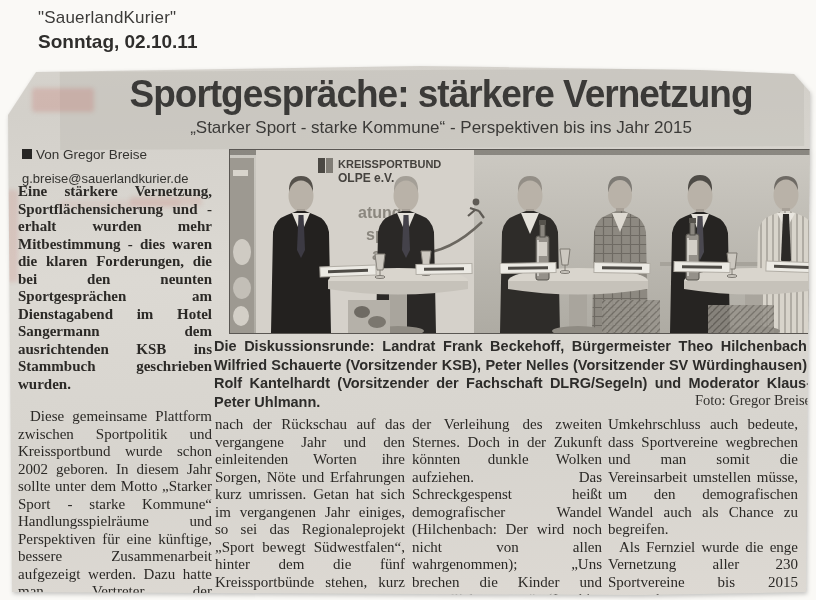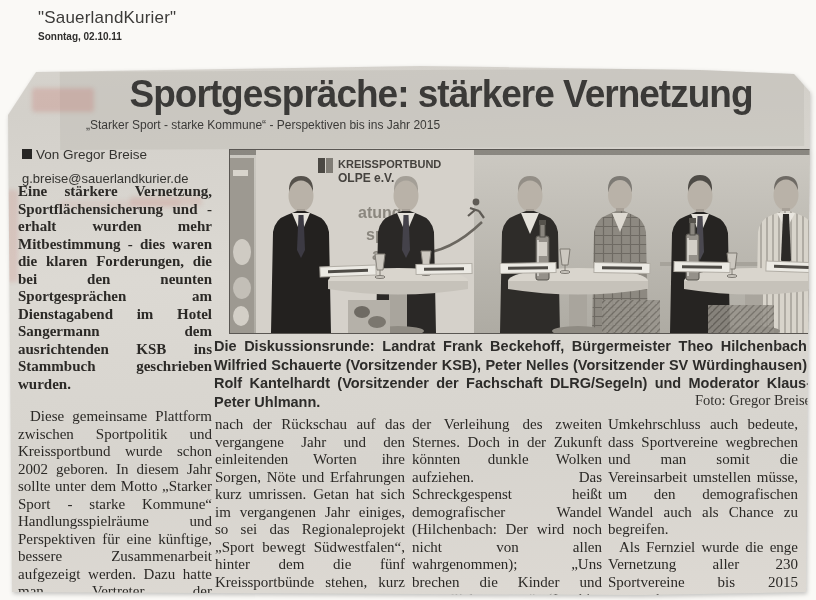--- a/index.html
+++ b/index.html
@@ -5,39 +5,39 @@
   html,body{margin:0;padding:0;}
   body{
     width:816px;height:600px;position:relative;overflow:hidden;
     background:#faf9f6;
     font-family:"Liberation Sans",sans-serif;
     color:#2e2c29;
   }
   
   .src-header{position:absolute;left:38px;top:8px;z-index:5;}
   .src-title{font-size:17px;color:#3c3b39;letter-spacing:.2px;}
-  .src-date{font-size:10px;font-weight:bold;color:#2f2e2c;margin-top:3px;}
+  .src-date{font-size:19px;font-weight:bold;color:#2f2e2c;margin-top:3px;}
 
   
   .clip-shadow{position:absolute;inset:0;filter:drop-shadow(1px 2px 2px rgba(0,0,0,.22));}
   .clipping{
     position:absolute;inset:0;
     clip-path:polygon(36px 72px,420px 66px,700px 70px,794px 74px,810px 92px,806px 592px,640px 595px,12px 592px,8px 115px);
     background:linear-gradient(178deg,#d9d6d0 0%,#d3d0ca 18%,#dcd9d3 45%,#d7d4ce 75%,#ddd9d3 100%);
   }
   .head-band{position:absolute;left:60px;top:70px;width:744px;height:78px;
     background:rgba(186,183,176,.38);transform:rotate(-.3deg);}
   .smudge{position:absolute;background:rgba(198,92,82,.22);filter:blur(2px);border-radius:3px;}
 
   
   .headline{position:absolute;left:86px;top:74px;width:710px;text-align:center;
     font-size:37px;font-weight:bold;letter-spacing:-1px;color:#3b3a38;
     transform:scaleY(1.04);}
-  .subhead{position:absolute;left:86px;top:118px;width:710px;
-    font-size:12px;color:#3b3a38;}
+  .subhead{position:absolute;left:86px;top:118px;width:710px;text-align:center;
+    font-size:17px;color:#3b3a38;}
 
   
   .byline{position:absolute;left:22px;top:147px;width:190px;font-size:13.5px;color:#343330;}
   .byline .sq{display:inline-block;width:10px;height:10px;background:#272624;margin-right:4px;}
   .byline .mail{font-size:13px;margin-top:9px;}
 
   
   .serif{font-family:"Liberation Serif",serif;font-size:15px;line-height:17.5px;
     text-align:justify;color:#2b2926;hyphens:auto;-webkit-hyphens:auto;}
   .col-left{position:absolute;left:18px;top:183px;width:194px;}

